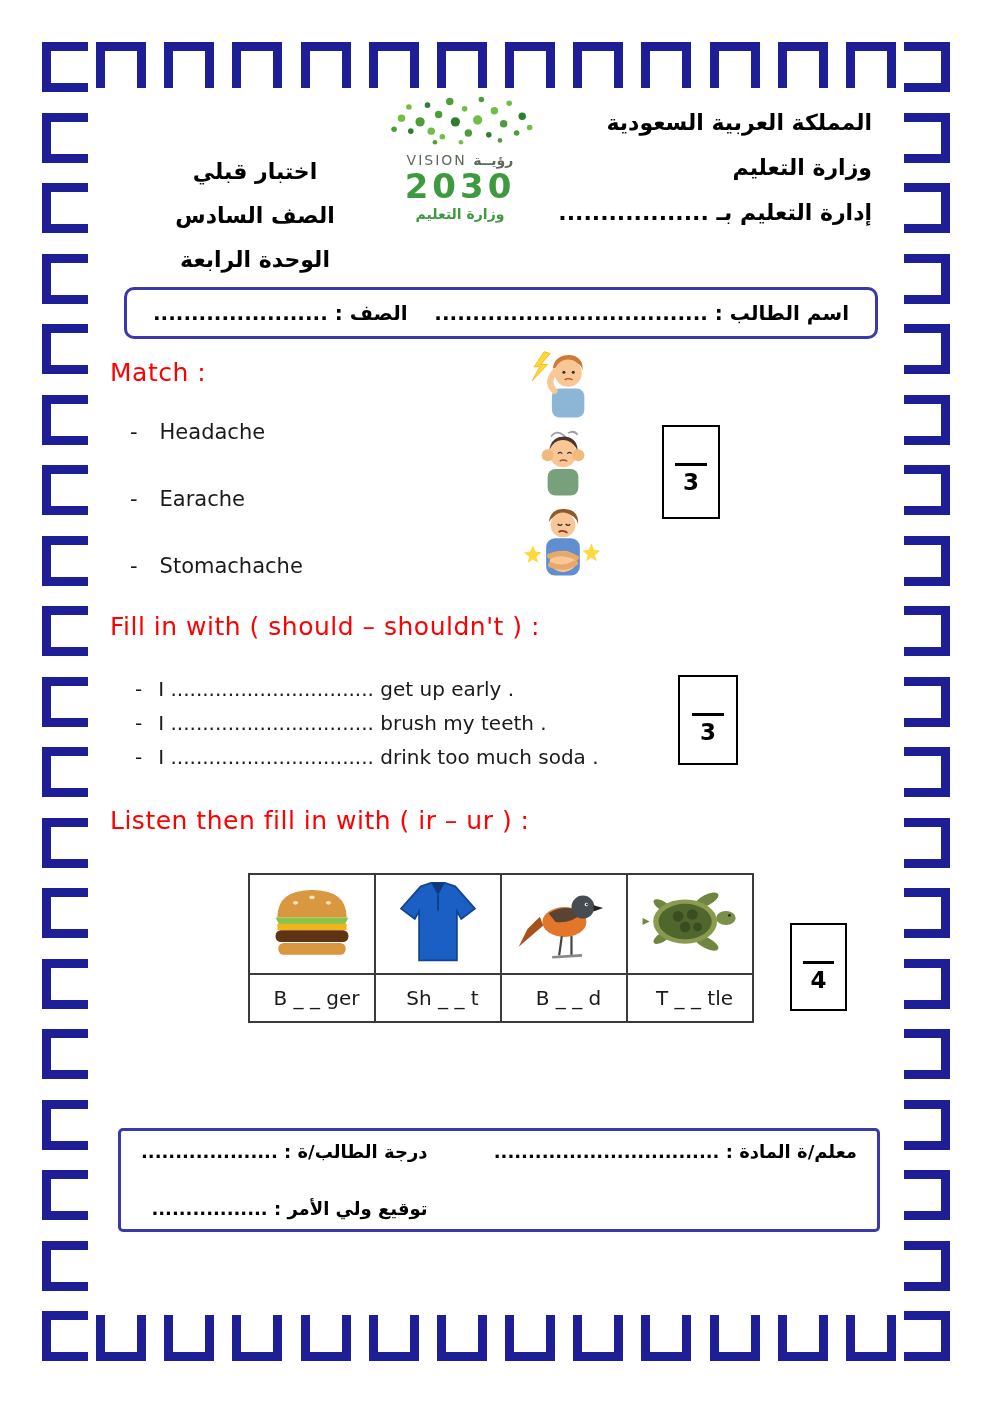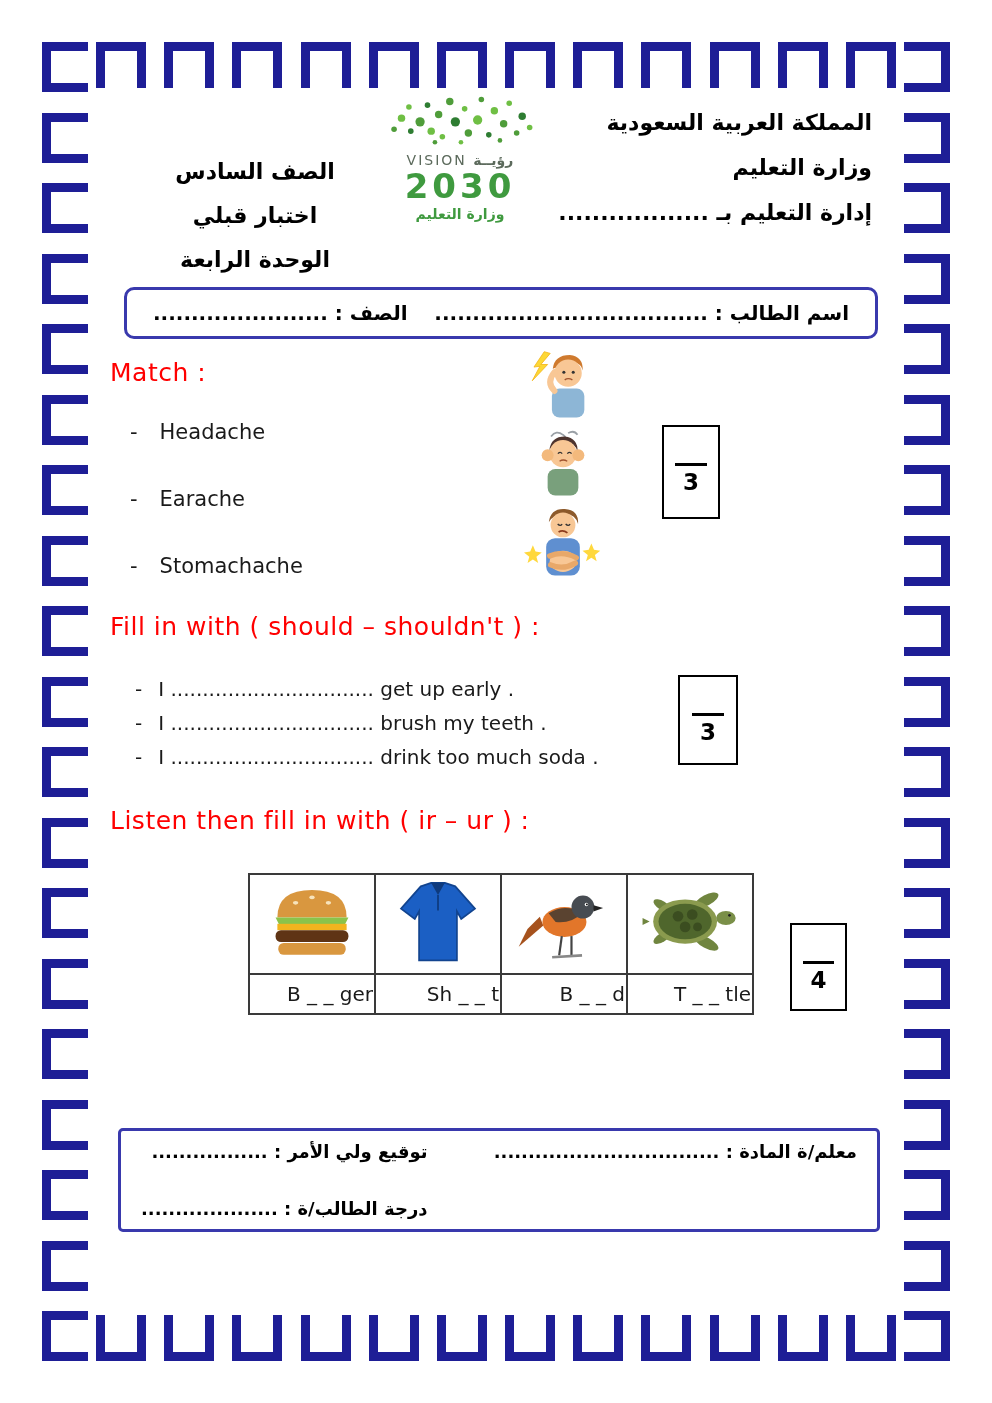--- a/index.html
+++ b/index.html
@@ -56,21 +56,21 @@
   .score-3{top:923px;left:790px;width:57px;height:88px;}
 
   
   .fill-lines{position:absolute;top:672px;left:135px;font-size:20px;color:#1a1a1a;line-height:34px;}
   .fill-line{display:flex;gap:16px;align-items:baseline;}
 
   
   .phonics-table{position:absolute;top:873px;left:248px;border-collapse:collapse;background:#fff;}
   .phonics-table td{border:2px solid #3a3a3a;width:126px;box-sizing:border-box;}
   .pic-cell{height:100px;text-align:center;vertical-align:middle;}
-  .word-cell{height:40px;font-size:20px;color:#1a1a1a;padding-left:10px;text-align:right;margin-top:23px;}
+  .word-cell{height:48px;font-size:20px;color:#1a1a1a;padding-left:10px;text-align:center;margin-top:23px;}
 
   
   .footer-box{position:absolute;top:1128px;left:118px;width:762px;height:104px;
               box-sizing:border-box;border:3px solid #3939ad;border-radius:5px;background:#fff;
               display:flex;direction:rtl;justify-content:space-between;
               padding:10px 20px;font-weight:bold;font-size:18px;color:#000;}
   .footer-col-r{display:flex;flex-direction:row;justify-content:space-between;text-align:right;direction:rtl;}
   .footer-col-l{display:flex;flex-direction:column;justify-content:space-between;text-align:right;direction:rtl;}
 </style>
 </head>
@@ -149,22 +149,22 @@
       <div class="tile tile-v open-l"></div>
     </div>
 
   <div class="hdr-right">
     <div>المملكة العربية السعودية</div>
     <div>وزارة التعليم</div>
     <div>إدارة التعليم بـ ..................</div>
   </div>
 
   <div class="hdr-left">
+    <div>اختبار قبلي</div>
     <div>الصف السادس</div>
-    <div>اختبار قبلي</div>
     <div>الوحدة الرابعة</div>
   </div>
 
   <div class="logo">
     <svg viewBox="0 0 170 56" width="170" height="52">
       <circle cx="14" cy="38" r="3" fill="#4f9d3a"></circle>
         <circle cx="22" cy="26" r="4" fill="#6fbf44"></circle>
       <circle cx="32" cy="40" r="3" fill="#2e7d32"></circle>
         <circle cx="30" cy="14" r="3" fill="#6fbf44"></circle>
       <circle cx="42" cy="30" r="5" fill="#4f9d3a"></circle>
@@ -355,18 +355,18 @@
   <div class="score-box score-3">
     <div class="score-line"></div>
     <div class="score-num">4</div>
   </div>
 
   <div class="footer-box">
     <div class="footer-col-r">
       <div>معلم/ة المادة : .................................</div>
     </div>
     <div class="footer-col-l">
+      <div>درجة الطالب/ة : ....................</div>
       <div>توقيع ولي الأمر : .................</div>
-      <div>درجة الطالب/ة : ....................</div>
     </div>
   </div>
 
 </div>
 
 </body></html>

